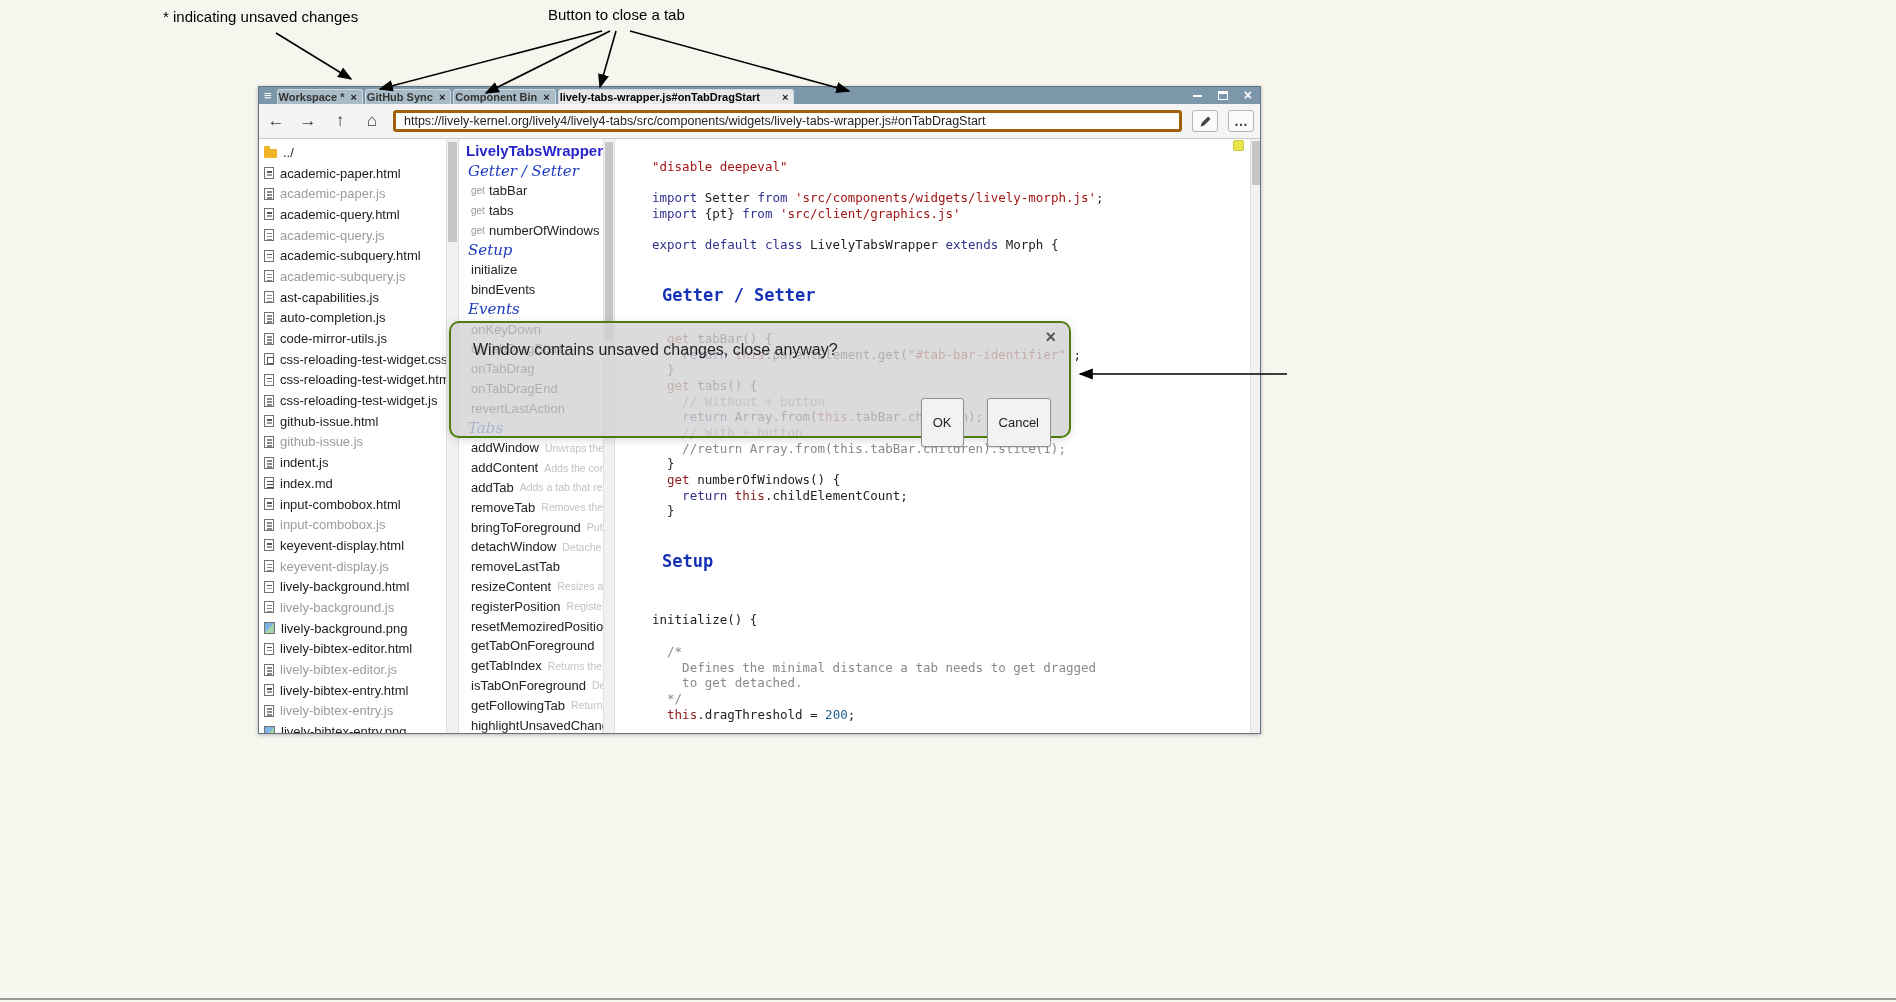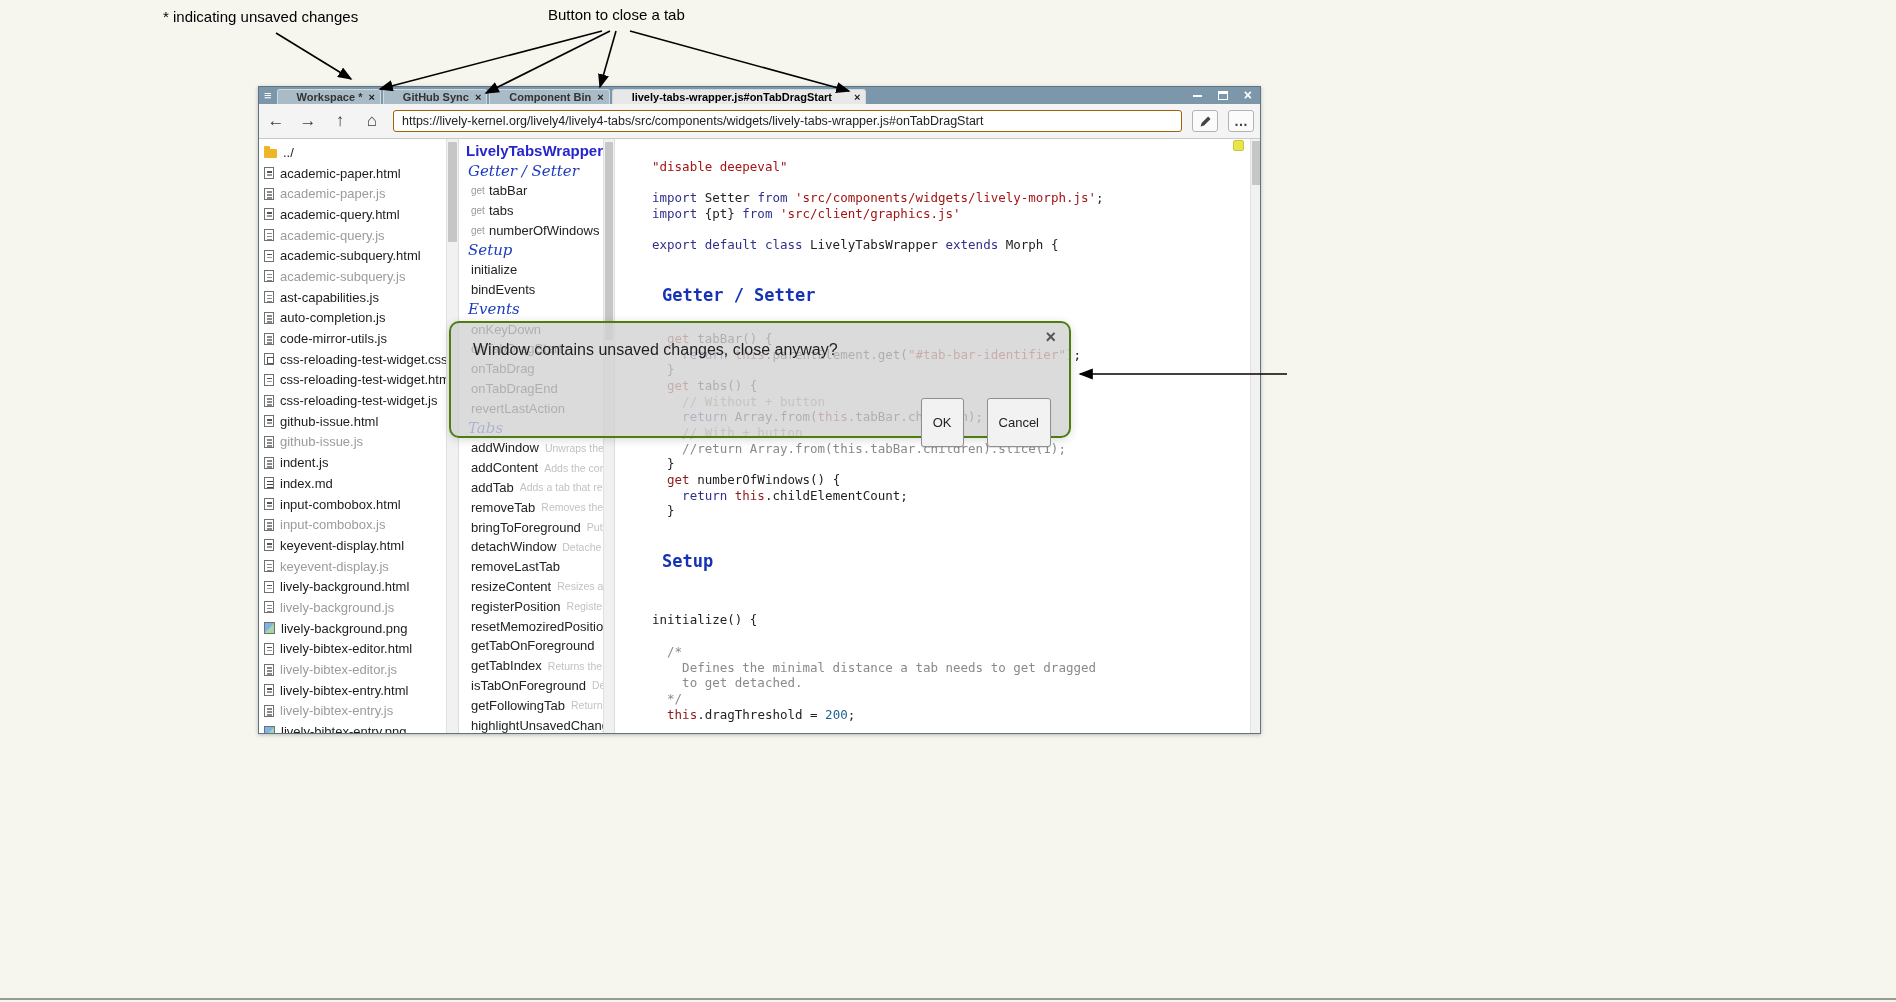--- a/index.html
+++ b/index.html
@@ -15,32 +15,32 @@
 
   
   .window { position: absolute; left: 258px; top: 86px; width: 1003px; height: 648px;
             background: #fff; border: 1px solid #5f7382; box-shadow: 0 1px 4px rgba(0,0,0,.25); }
 
   .titlebar { position: relative; height: 17px; background: #7d97aa; display: flex; align-items: flex-end; }
   .hamburger { color: #fff; font-size: 13px; font-weight: bold; line-height: 17px; padding: 0 5px; cursor: pointer; }
   .tab-strip { display: flex; gap: 2px; align-items: flex-end; height: 100%; }
   .tab { height: 15px; display: flex; align-items: center; background: #a9bbc7;
          border: 1px solid #cfd9e0; border-bottom: none; border-radius: 3px 3px 0 0;
-         padding: 0 5px 0 19px; font-size: 11px; font-weight: bold; color: #333; white-space: nowrap; cursor: pointer; }
+         padding: 0 5px 0 1px; font-size: 11px; font-weight: bold; color: #333; white-space: nowrap; cursor: pointer; }
   .tab.active { background: #e8e8e8; color: #000; gap: 16px; }
   .tab-close { margin-left: 6px; font-weight: bold; font-size: 11px; color: #222; cursor: pointer; }
   .win-controls { position: absolute; right: 8px; top: 0; height: 17px; display: flex; align-items: center; gap: 16px; }
   .wc-min { width: 9px; height: 2px; background: #fff; cursor: pointer; }
   .wc-max { width: 10px; height: 9px; border: 1px solid #fff; box-shadow: inset 0 2px 0 #fff; cursor: pointer; }
   .wc-close { color: #fff; font-weight: bold; font-size: 14px; line-height: 17px; cursor: pointer; }
 
   .navbar { height: 35px; background: #f4f4f4; border-bottom: 1px solid #c9c9c9;
             display: flex; align-items: center; padding: 0 6px; gap: 10px; }
   .nav-btn { width: 22px; text-align: center; font-size: 17px; font-weight: bold; color: #3c3c3c; cursor: pointer; }
-  .url-input { flex: 1; height: 22px; border: 1px solid #a16207; border-radius: 3px; background: #fff;
+  .url-input { flex: 1; height: 22px; border: 3px solid #a16207; border-radius: 3px; background: #fff;
                font-size: 12.5px; padding: 0 8px; color: #222; font-family: "Liberation Sans", sans-serif; }
   .tool-btn { width: 26px; height: 22px; border: 1px solid #b3b3b3; border-radius: 3px; background: #fbfbfb;
               display: flex; align-items: center; justify-content: center; font-size: 14px; font-weight: bold; color: #444; cursor: pointer; }
 
   .content { position: absolute; top: 52px; bottom: 0; left: 0; right: 0; overflow: hidden; background: #fff; }
 
   
   .file-panel { position: absolute; left: 0; top: 0; width: 187px; height: 100%; overflow: hidden; background: #fff; padding-top: 3px; }
   .frow { display: flex; align-items: center; height: 20.7px; padding-left: 5px; white-space: nowrap; overflow: hidden; cursor: pointer; }
   .fname { font-size: 13px; color: #1c1c1c; margin-left: 6px; }

